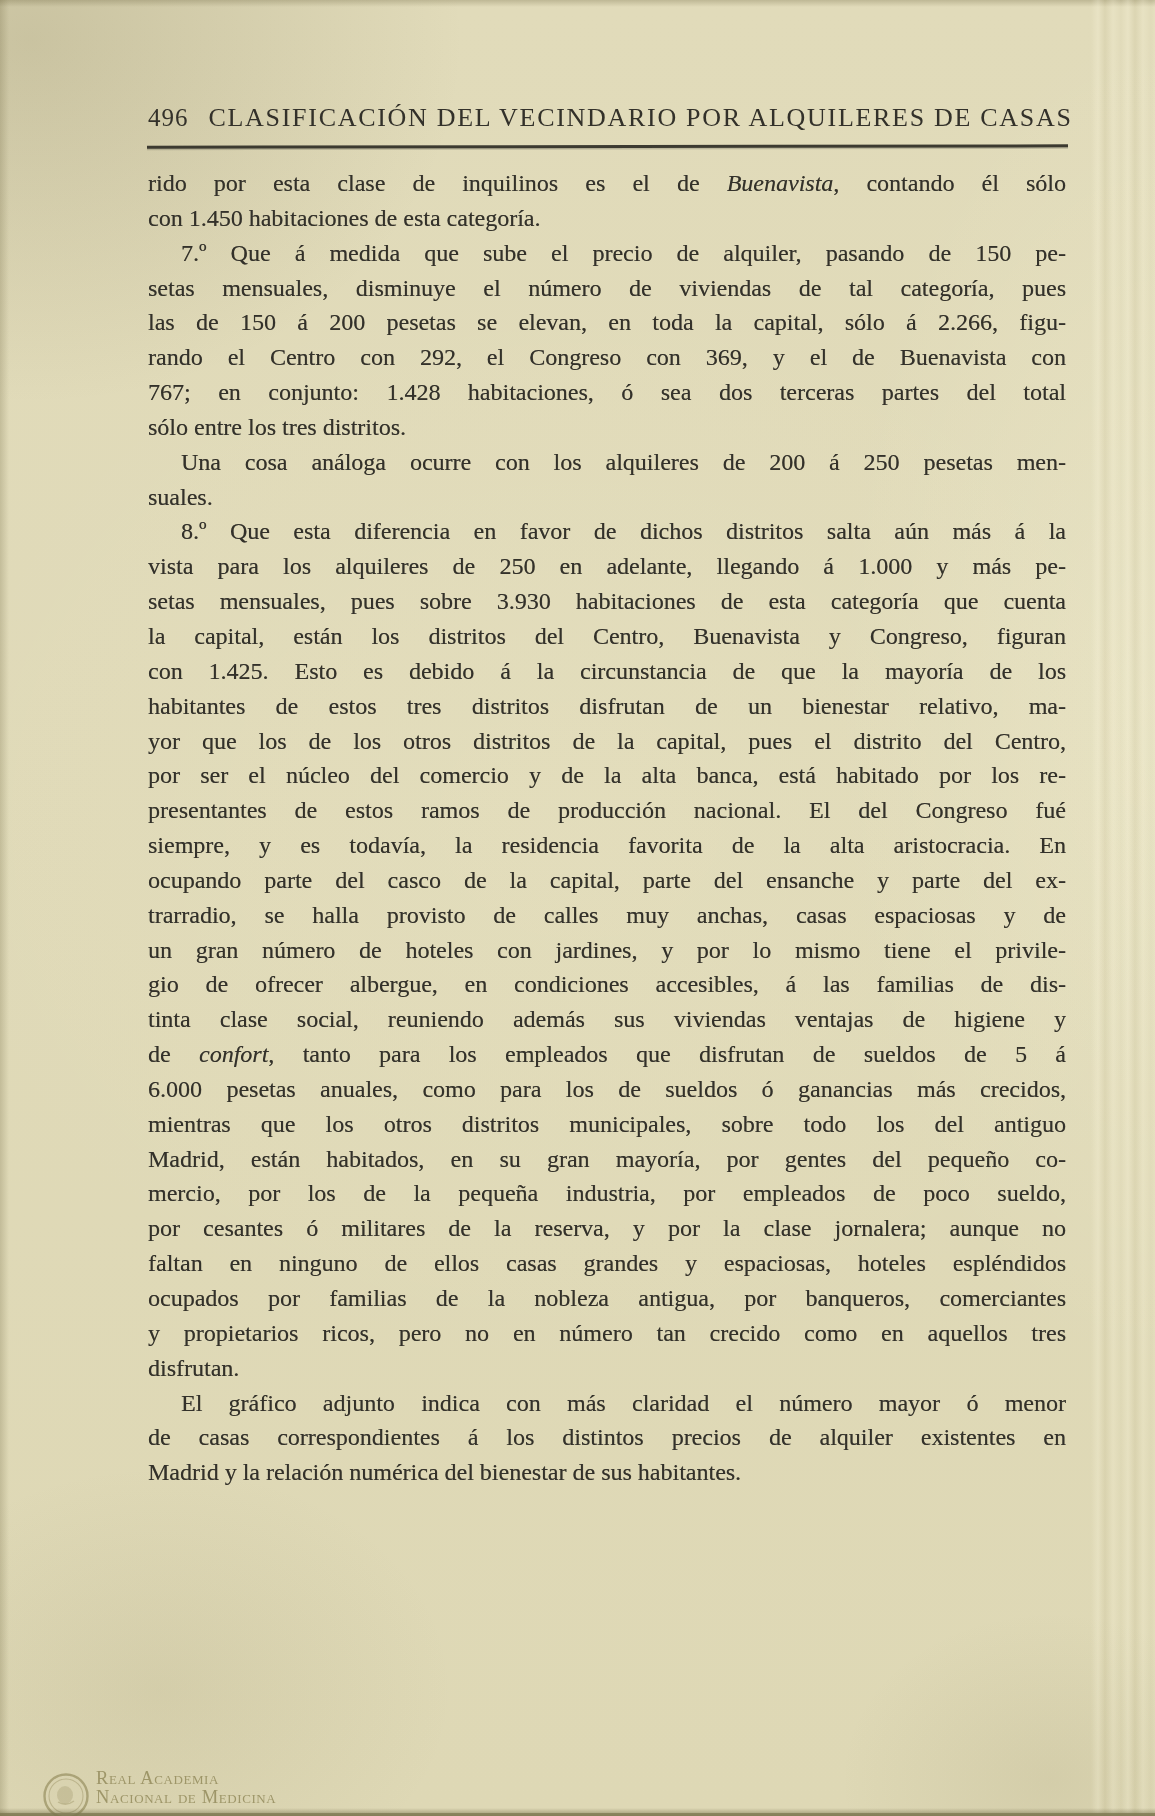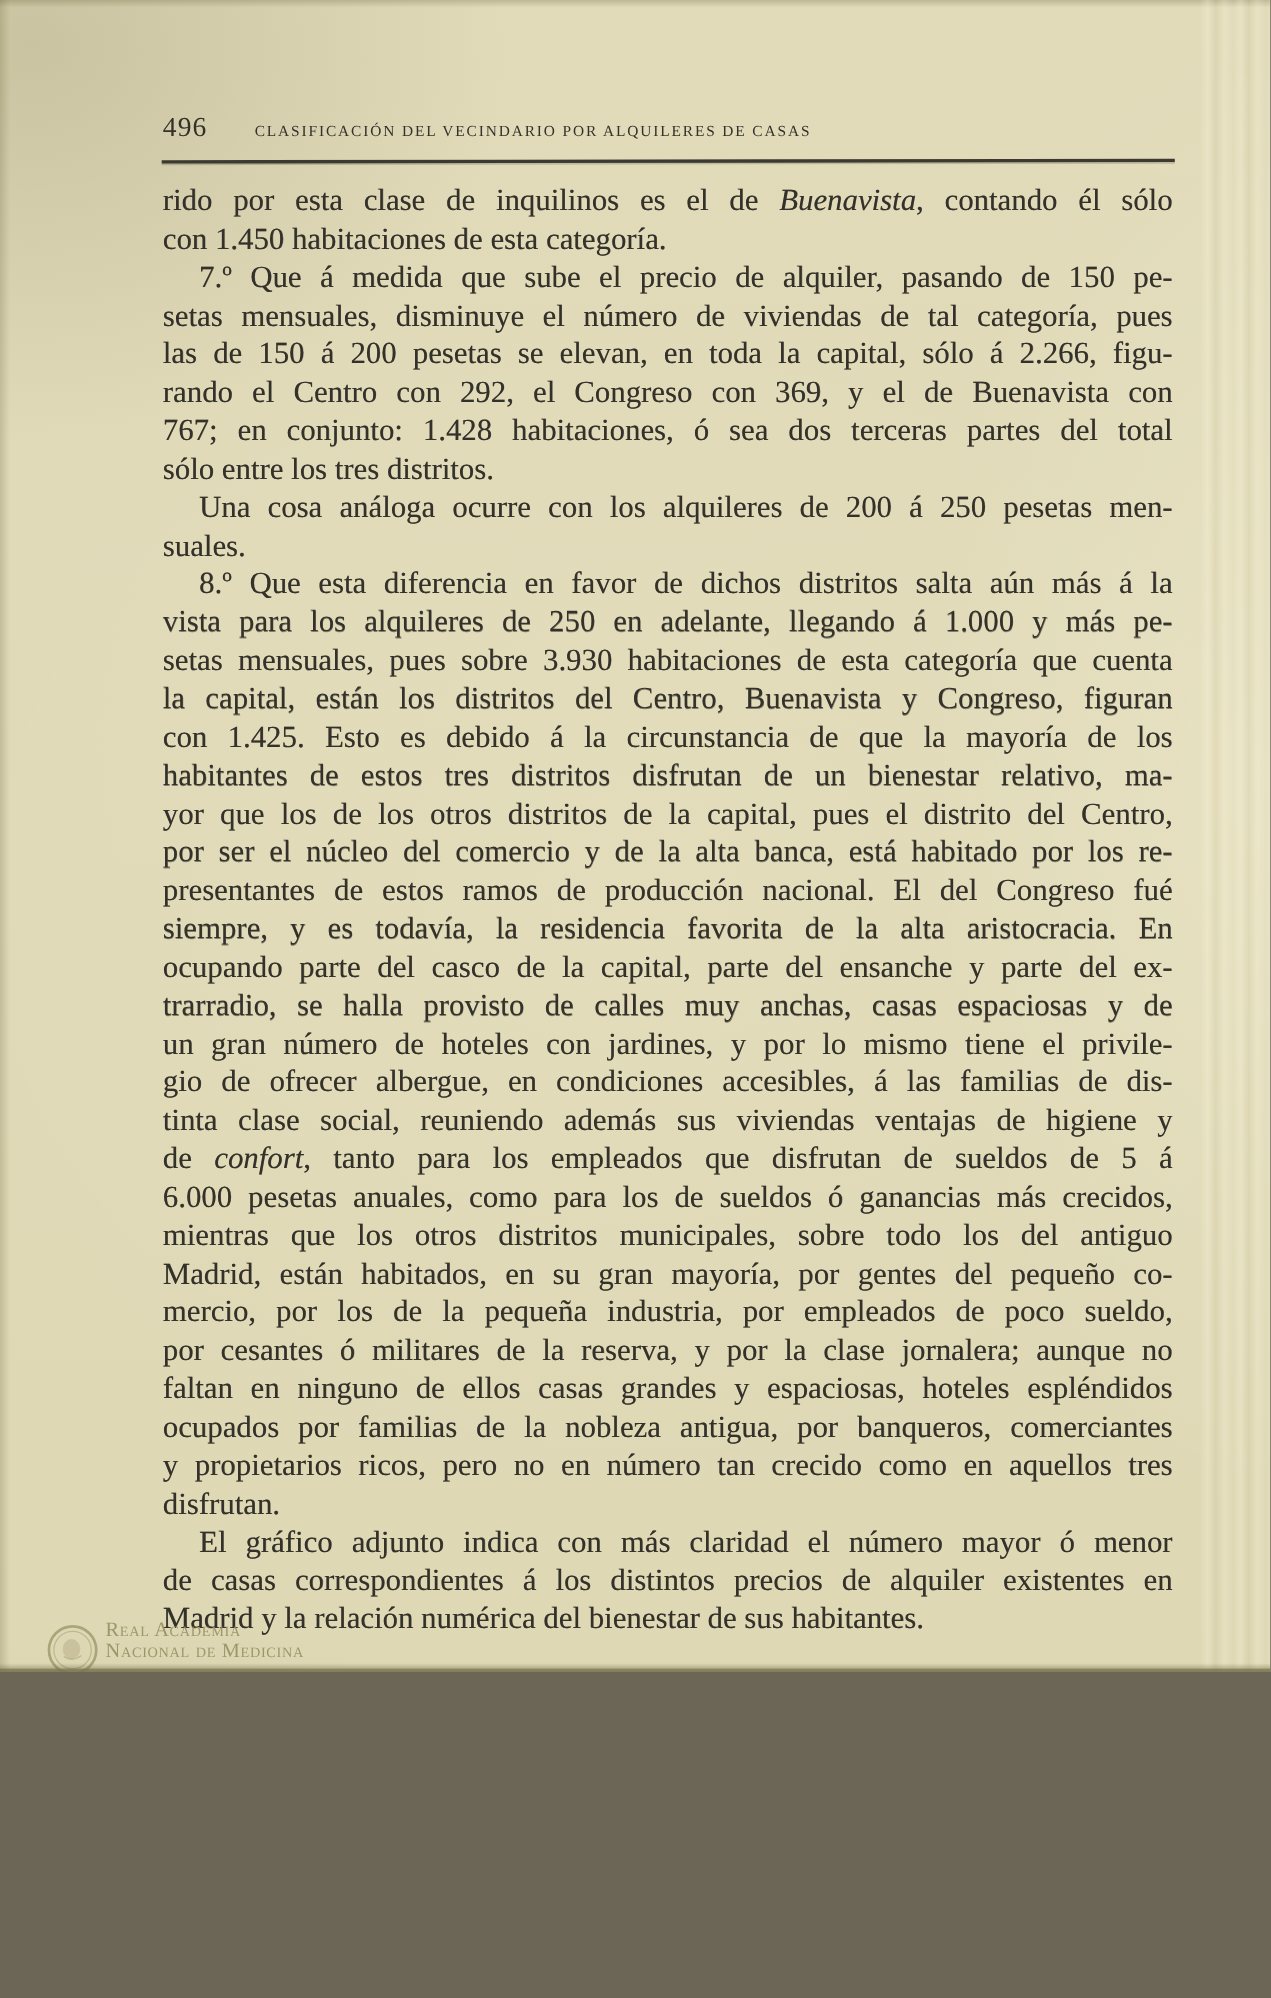--- a/index.html
+++ b/index.html
@@ -4,21 +4,21 @@
 <style>
   :root{
     --paper:#e0dab9;
     --ink:#33312a;
     --rule:#3c3a30;
     --wm:#958d5e;
   }
   html,body{margin:0;padding:0;background:#6b6656;}
   .page{
     position:relative;
-    width:1155px;height:1520px;
+    width:1155px;height:1816px;
     margin:0 auto;
     overflow:hidden;
     background:
       radial-gradient(620px 520px at 30px 40px,  rgba(108,99,60,0.20), rgba(108,99,60,0) 70%),
       radial-gradient(420px 900px at 1150px 700px, rgba(255,252,228,0.22), rgba(255,252,228,0) 75%),
       radial-gradient(900px 760px at 580px 820px, rgba(255,250,224,0.10), rgba(0,0,0,0) 75%),
       radial-gradient(420px 320px at 160px 1690px, rgba(120,110,70,0.10), rgba(0,0,0,0) 70%),
       radial-gradient(300px 240px at 1050px 1780px, rgba(120,110,70,0.10), rgba(0,0,0,0) 70%),
       linear-gradient(#e1dbba, #ded8b5);
     font-family:"Liberation Serif","DejaVu Serif",serif;
@@ -36,28 +36,28 @@
         rgba(170,160,110,0.10) 14px, rgba(255,250,226,0.22) 22px,
         rgba(255,250,226,0.00) 30px);}
   .edge-bottom{position:absolute;left:0;right:0;bottom:0;height:8px;
     background:linear-gradient(to top, rgba(92,87,52,0.55), rgba(92,87,52,0));}
   .edge-bottom-line{position:absolute;left:0;right:0;bottom:0;height:3px;background:#7d7852;opacity:0.75;}
 
   
   .header{position:absolute;left:148px;top:103px;width:920px;
     display:flex;align-items:baseline;white-space:nowrap;}
   .pagenum{font-size:25px;letter-spacing:1px;}
-  .htitle{font-size:14px;letter-spacing:1.7px;margin-left:43px;font-weight:bold;font-weight:normal;}
+  .htitle{font-size:26px;letter-spacing:1.7px;margin-left:20px;font-weight:bold;font-weight:normal;}
   .rule{position:absolute;left:147px;top:145px;width:921px;height:2.5px;
     background:var(--rule);box-shadow:0 1.5px 0 rgba(60,58,48,0.22);transform:rotate(-0.08deg);}
 
   
   .body{position:absolute;left:148px;top:166px;width:918px;}
   .line{
-    font-size:28px;
+    font-size:24px;
     line-height:34.85px;
     height:34.85px;
     overflow:hidden;
     text-align:justify;
     text-align-last:left;
     text-shadow:0.25px 0.25px 0.35px rgba(51,49,42,0.55);
   }
   .line.j{text-align-last:justify;}
   .line.ind{text-indent:33px;}
   .it{font-style:italic;}

